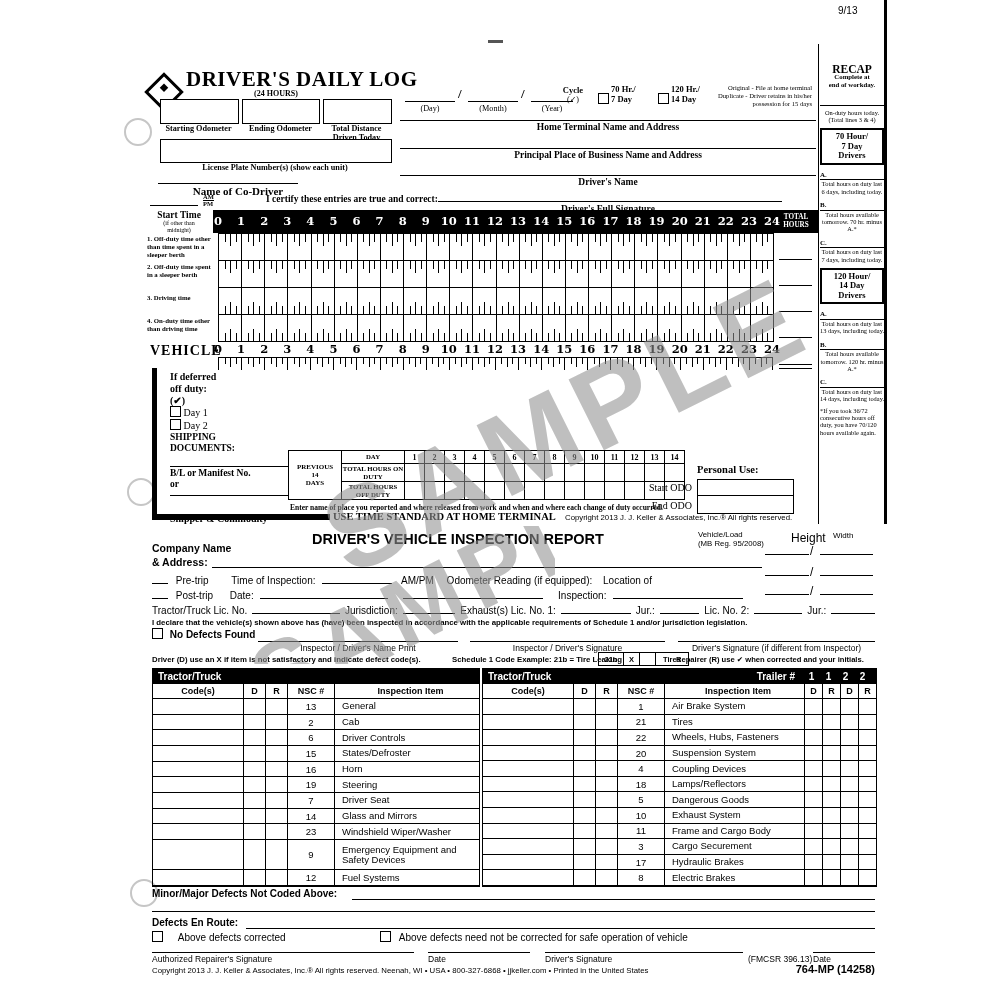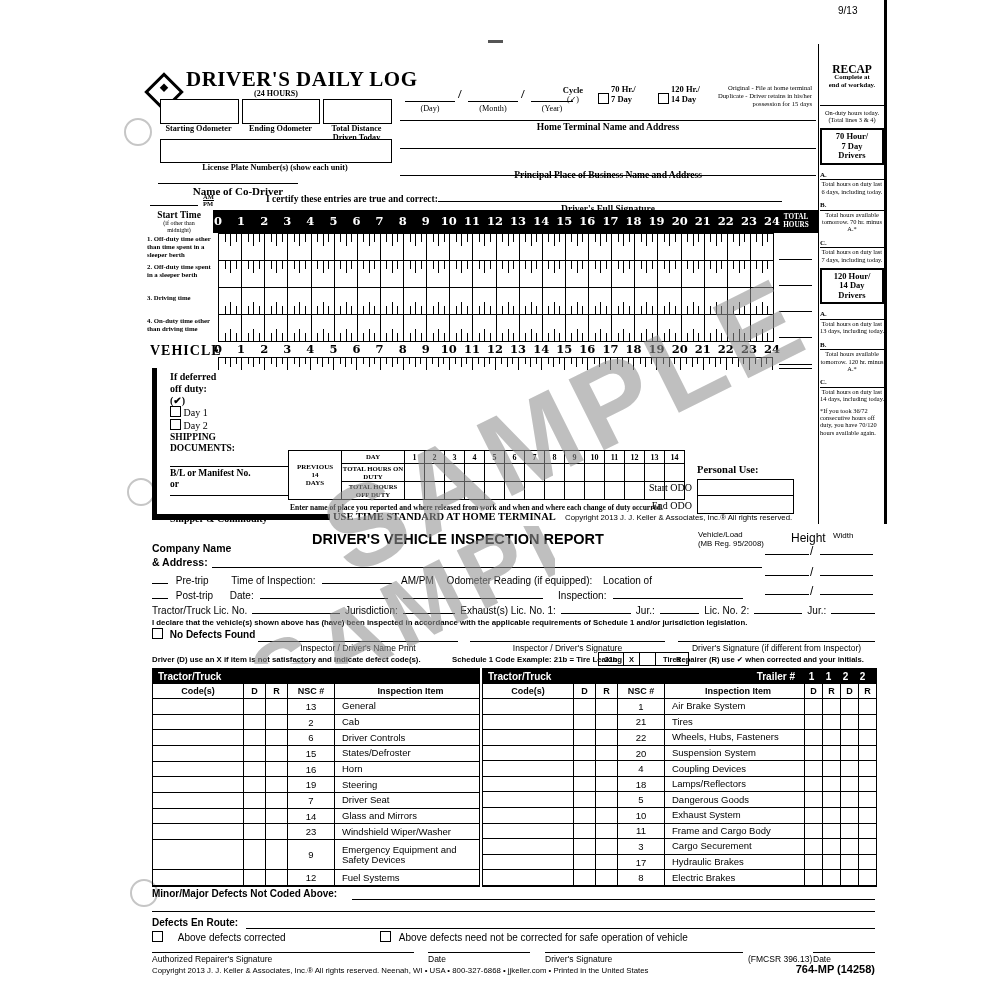--- a/index.html
+++ b/index.html
@@ -127,22 +127,23 @@
 
   <div class="abs rt" style="left:698px;top:84px;width:114px;font-size:6.6px;line-height:7.8px;">
     <span>Original - File at home terminal</span><br>
     <span>Duplicate - Driver retains in his/her</span><br>
     <span>possession for 15 days</span>
   </div>
 
   <div class="line" style="left:400px;top:120px;width:416px;"></div>
   <div class="abs b ctr" style="left:400px;top:122px;width:416px;font-size:9.5px;">Home Terminal Name and Address</div>
   <div class="line" style="left:400px;top:148px;width:416px;"></div>
-  <div class="abs b ctr" style="left:400px;top:150px;width:416px;font-size:9.5px;margin-top:20px;">Principal Place of Business Name and Address</div>
+  <div class="abs b ctr" style="left:400px;top:150px;width:416px;font-size:9.5px;">Principal Place of Business Name and Address</div>
   <div class="line" style="left:400px;top:175px;width:416px;"></div>
+  <div class="abs b ctr" style="left:400px;top:177px;width:416px;font-size:9.5px;">Driver's Name</div>
 
   <div class="line" style="left:158px;top:183px;width:140px;"></div>
   <div class="abs b ctr" style="left:168px;top:185px;width:140px;font-size:11px;font-family:Liberation Serif, serif;">Name of Co-Driver</div>
 
   <div class="abs b" style="left:266px;top:192px;font-size:9.5px;">
     <span>I certify these entries are true and correct:</span><span class="bl" style="width:344px;"></span>
   </div>
   <div class="abs b ctr" style="left:400px;top:204px;width:416px;font-size:9.5px;">Driver's Full Signature</div>
 
   <span class="bl abs" style="left:150px;top:196px;width:48px;"></span>

